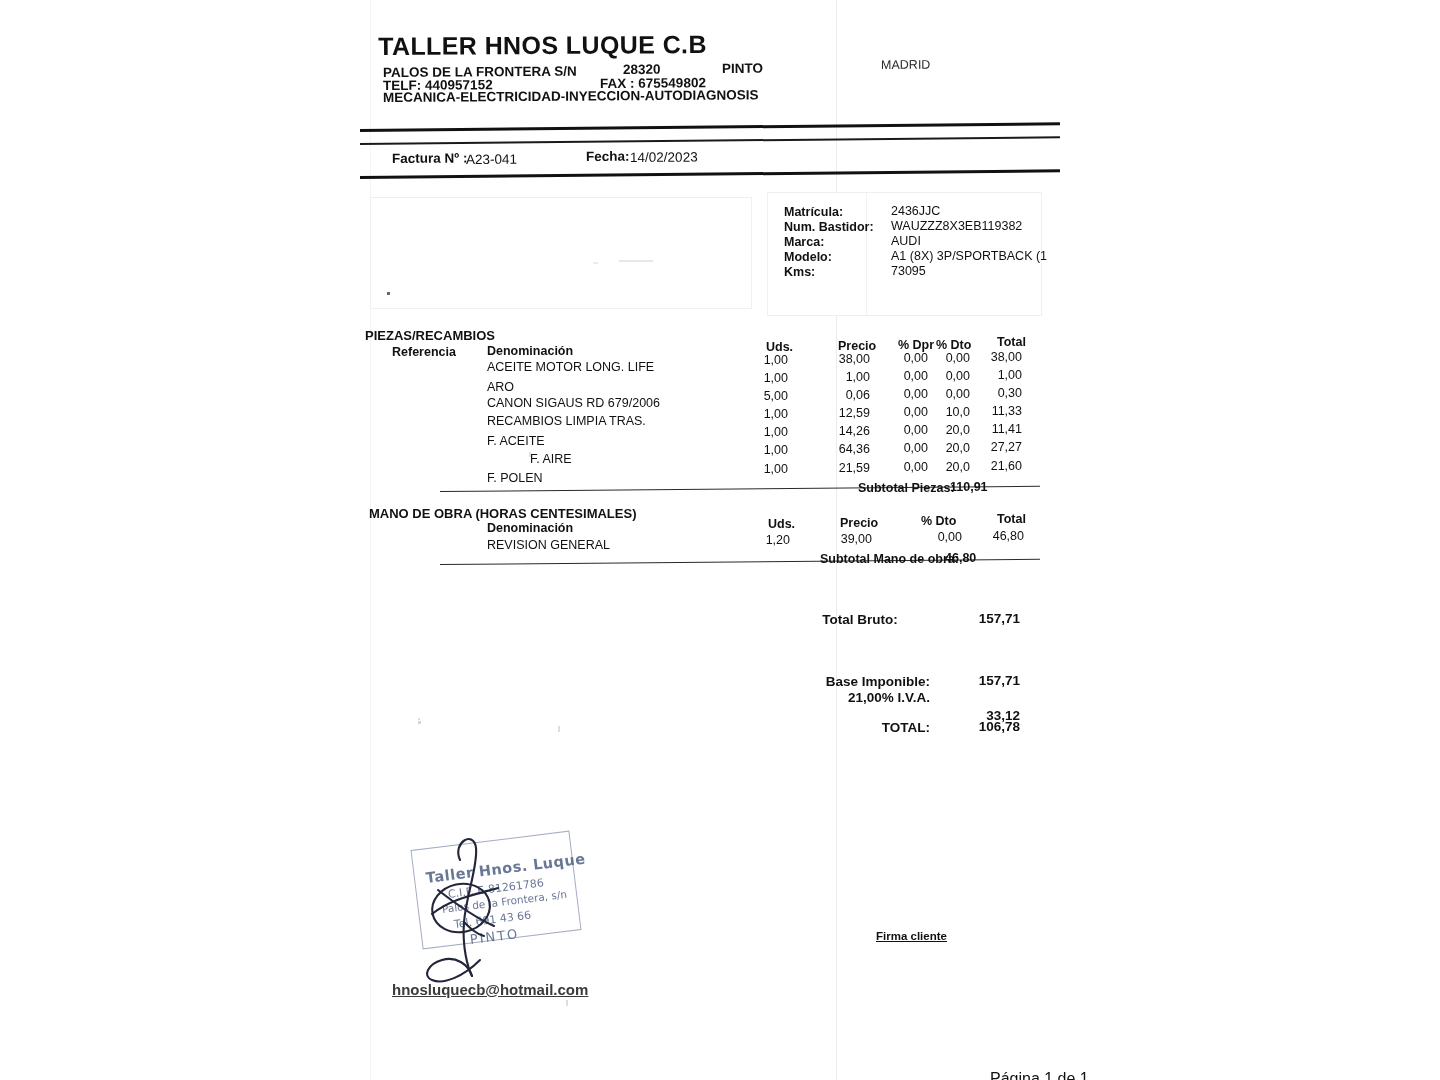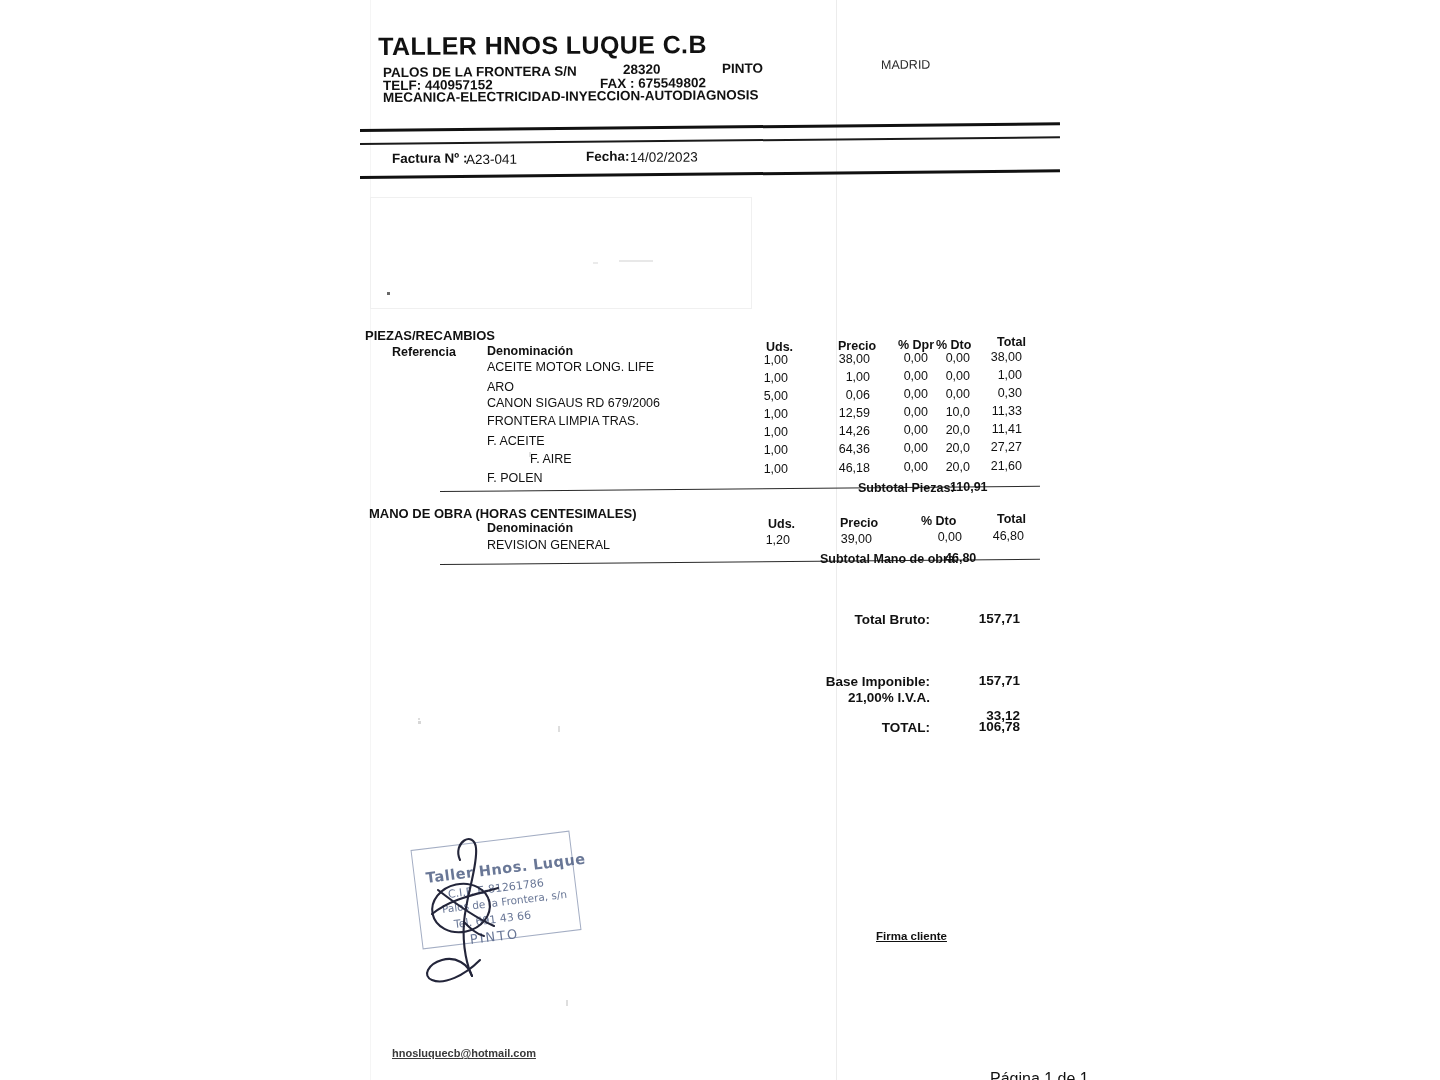--- a/index.html
+++ b/index.html
@@ -162,22 +162,22 @@
   }
   #stamp-l1 { left: 18px; top: 42px; font-size: 14.5px; font-weight: bold; letter-spacing:0.5px; transform: rotate(-7deg); }
   #stamp-l2 { left: 40px; top: 60px; font-size: 11px; transform: rotate(-7deg); }
   #stamp-l3 { left: 34px; top: 75px; font-size: 10.5px; transform: rotate(-7deg); }
   #stamp-l4 { left: 46px; top: 90px; font-size: 11px; transform: rotate(-7deg); }
   #stamp-l5 { left: 62px; top: 104px; font-size: 13px; letter-spacing: 2px; transform: rotate(-7deg); }
 
   #signature-svg { left: 398px; top: 818px; }
 
   #email {
-    left: 392px; top: 1047px;
-    font-size: 11px;
+    left: 392px; top: 981px;
+    font-size: 15px;
     font-weight: bold;
     color: #3a3a3a;
     text-decoration: underline;
     white-space: nowrap;
   }
   #firma-cliente {
     left: 876px; top: 930px;
     font-size: 11.5px;
     font-weight: bold;
     text-decoration: underline;
@@ -217,54 +217,69 @@
   <div class="abs" id="fact-value">A23-041</div>
   <div class="abs" id="fecha-label">Fecha:</div>
   <div class="abs" id="fecha-value">14/02/2023</div>
 
   <div class="abs" id="customer-box">
     <div class="speck" style="left:248px; top:62px; width:34px; height:2px; opacity:.35;"></div>
     <div class="speck" style="left:222px; top:64px; width:5px; height:2px; opacity:.3;"></div>
     <div class="speck" style="left:16px; top:94px; width:3px; height:3px; background:#444; opacity:.8;"></div>
   </div>
 
+  <div class="abs" id="vehicle-box">
+    <div class="vsep"></div>
+
+    <div class="veh-label" style="left:16px; top:12px;">Matrícula:</div>
+    <div class="veh-label" style="left:16px; top:27px;">Num. Bastidor:</div>
+    <div class="veh-label" style="left:16px; top:42px;">Marca:</div>
+    <div class="veh-label" style="left:16px; top:57px;">Modelo:</div>
+    <div class="veh-label" style="left:16px; top:72px;">Kms:</div>
+
+    <div class="veh-value" style="left:123px; top:11px;">2436JJC</div>
+    <div class="veh-value" style="left:123px; top:26px;">WAUZZZ8X3EB119382</div>
+    <div class="veh-value" style="left:123px; top:41px;">AUDI</div>
+    <div class="veh-value" style="left:123px; top:56px;">A1 (8X) 3P/SPORTBACK (1</div>
+    <div class="veh-value" style="left:123px; top:71px;">73095</div>
+  </div>
 
   <div class="sec-title" style="left:365px; top:328px;">PIEZAS/RECAMBIOS</div>
 
   <div class="col-h" style="left:392px; top:345px;">Referencia</div>
   <div class="col-h" style="left:487px; top:344px;">Denominación</div>
   <div class="col-h" style="left:766px; top:340px;">Uds.</div>
   <div class="col-h" style="left:838px; top:339px;">Precio</div>
   <div class="col-h" style="left:898px; top:338px;">% Dpr</div>
   <div class="col-h" style="left:936px; top:338px;">% Dto</div>
   <div class="col-h" style="left:997px; top:335px;">Total</div>
 
   <div class="cell" style="left:487px; top:360px;">ACEITE MOTOR  LONG. LIFE</div>
   <div class="cell" style="left:487px; top:380px;">ARO</div>
   <div class="cell" style="left:487px; top:396px;">CANON SIGAUS RD 679/2006</div>
-  <div class="cell" style="left:487px; top:414px;">FRONTERA LIMPIA TRAS.</div>
+  <div class="cell" style="left:487px; top:414px;">RECAMBIOS LIMPIA TRAS.</div>
   <div class="cell" style="left:487px; top:434px;">F. ACEITE</div>
   <div class="cell" style="left:487px; top:452px;margin-left:43px;">F. AIRE</div>
   <div class="cell" style="left:487px; top:471px;">F. POLEN</div>
 
   <div class="cell num" style="left:742px; width:46px; top:353px;">1,00</div>
   <div class="cell num" style="left:742px; width:46px; top:371px;">1,00</div>
   <div class="cell num" style="left:742px; width:46px; top:389px;">5,00</div>
   <div class="cell num" style="left:742px; width:46px; top:407px;">1,00</div>
   <div class="cell num" style="left:742px; width:46px; top:425px;">1,00</div>
   <div class="cell num" style="left:742px; width:46px; top:443px;">1,00</div>
   <div class="cell num" style="left:742px; width:46px; top:462px;">1,00</div>
 
   <div class="cell num" style="left:820px; width:50px; top:352px;">38,00</div>
   <div class="cell num" style="left:820px; width:50px; top:370px;">1,00</div>
   <div class="cell num" style="left:820px; width:50px; top:388px;">0,06</div>
   <div class="cell num" style="left:820px; width:50px; top:406px;">12,59</div>
   <div class="cell num" style="left:820px; width:50px; top:424px;">14,26</div>
   <div class="cell num" style="left:820px; width:50px; top:442px;">64,36</div>
-  <div class="cell num" style="left:820px; width:50px; top:461px;">46,18</div>
+  <div class="cell num" style="left:820px; width:50px; top:461px;">21,59</div>
 
   <div class="cell num" style="left:888px; width:40px; top:351px;">0,00</div>
   <div class="cell num" style="left:888px; width:40px; top:369px;">0,00</div>
   <div class="cell num" style="left:888px; width:40px; top:387px;">0,00</div>
   <div class="cell num" style="left:888px; width:40px; top:405px;">0,00</div>
   <div class="cell num" style="left:888px; width:40px; top:423px;">0,00</div>
   <div class="cell num" style="left:888px; width:40px; top:441px;">0,00</div>
   <div class="cell num" style="left:888px; width:40px; top:460px;">0,00</div>
 
   <div class="cell num" style="left:930px; width:40px; top:351px;">0,00</div>
@@ -298,21 +313,21 @@
   <div class="cell" style="left:487px; top:538px;">REVISION GENERAL</div>
   <div class="cell num" style="left:744px; width:46px; top:533px;">1,20</div>
   <div class="cell num" style="left:822px; width:50px; top:532px;">39,00</div>
   <div class="cell num" style="left:920px; width:42px; top:530px;">0,00</div>
   <div class="cell num" style="left:982px; width:42px; top:529px;">46,80</div>
 
   <div class="rule hair" style="left:440px; top:564px; width:600px; transform: rotate(-0.5deg);"></div>
   <div class="subtotal" style="left:820px; top:552px;">Subtotal Mano de obra:</div>
   <div class="subtotal" style="left:945px; top:551px;">46,80</div>
 
-  <div class="tot-label" style="left:790px; width:140px; top:612px;">Total Bruto:</div>
+  <div class="tot-label" style="left:790px; width:140px; top:612px;text-align:center;">Total Bruto:</div>
   <div class="tot-value" style="left:960px; width:60px; top:611px;">157,71</div>
 
   <div class="tot-label" style="left:790px; width:140px; top:674px;">Base Imponible:</div>
   <div class="tot-value" style="left:960px; width:60px; top:673px;">157,71</div>
 
   <div class="tot-label" style="left:790px; width:140px; top:690px;">21,00%  I.V.A.</div>
   <div class="tot-value" style="left:960px; width:60px; top:708px;">33,12</div>
 
   <div class="tot-label" style="left:790px; width:140px; top:720px;">TOTAL:</div>
   <div class="tot-value" style="left:960px; width:60px; top:719px;">106,78</div>

